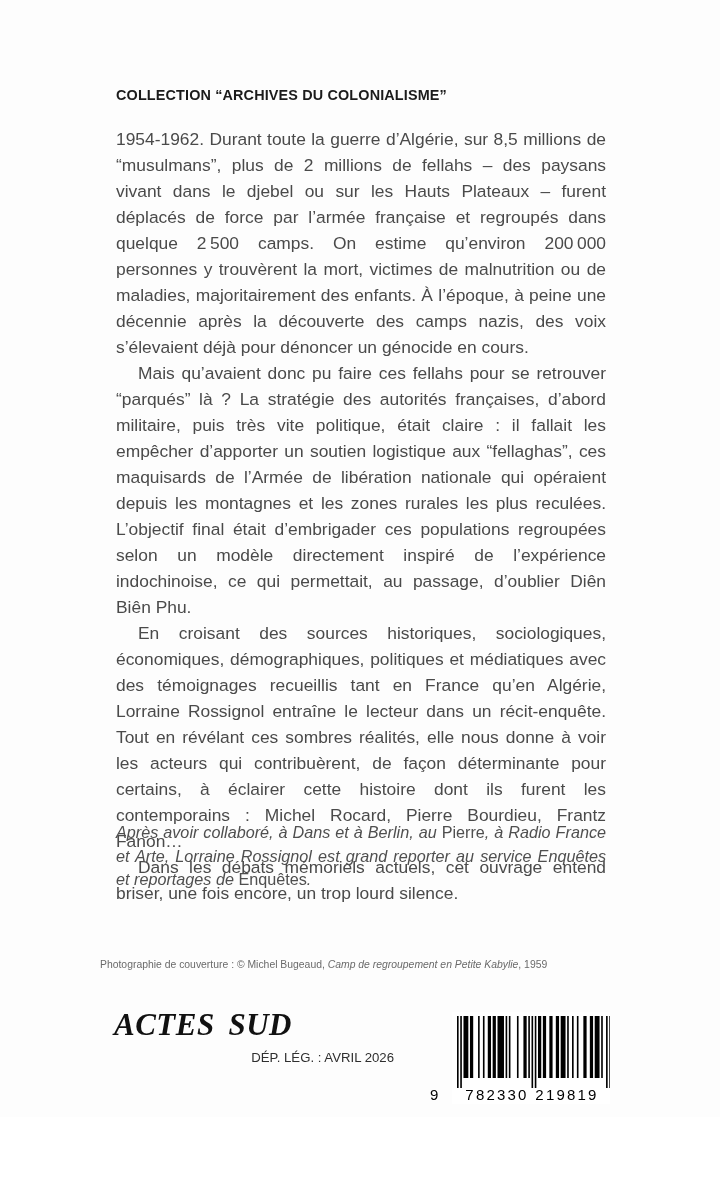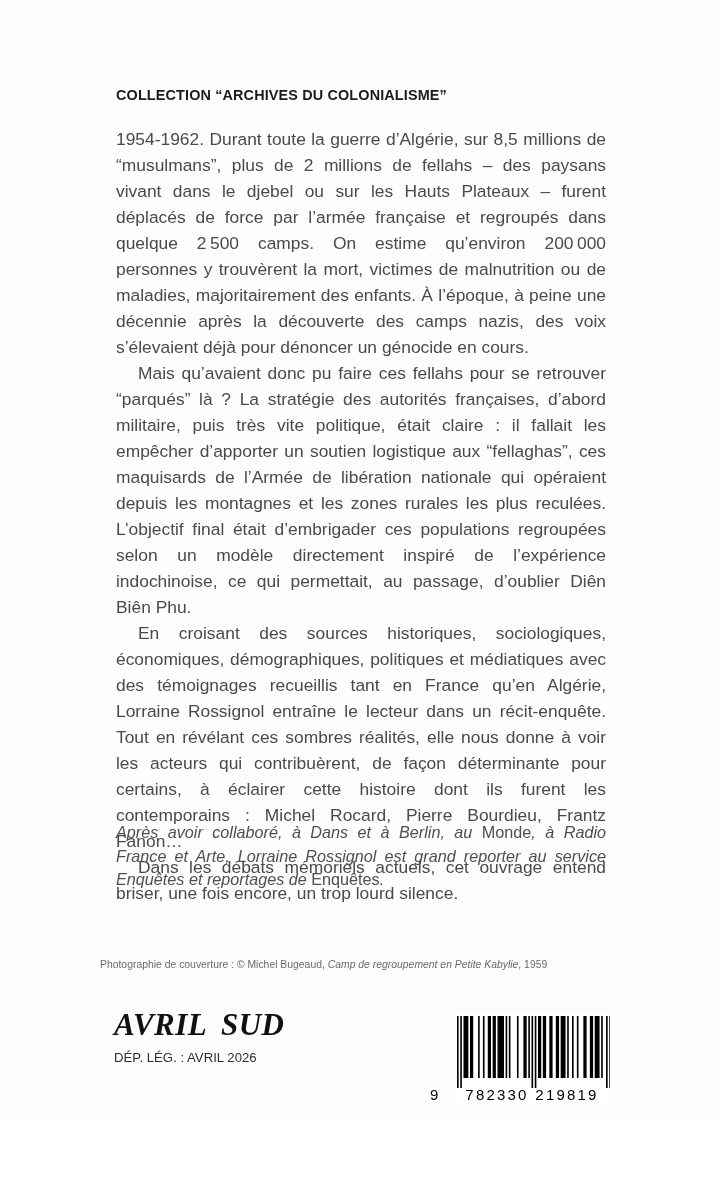--- a/index.html
+++ b/index.html
@@ -99,21 +99,21 @@
     line-height: 1.05;
     white-space: nowrap;
   }
   .logo .gap { letter-spacing: 6px; }
   .pubinfo {
     margin-top: 7px;
     font-size: 13.2px;
     line-height: 17.2px;
     color: #2f2f2f;
   }
-  .pubinfo div { white-space: nowrap; }
+  .pubinfo div { white-space: nowrap; text-align: right; }
 
   
   .barcode-wrap {
     position: absolute;
     left: 452px;
     top: 1012px;
     width: 160px;
     height: 92px;
   }
   .barcode-svg { display: block; }
@@ -134,29 +134,29 @@
   <div class="collection">COLLECTION “ARCHIVES DU COLONIALISME”</div>
 
   <div class="blurb">
     <p>1954-1962. Durant toute la guerre d’Algérie, sur 8,5 millions de “musulmans”, plus de 2 millions de fellahs – des paysans vivant dans le djebel ou sur les Hauts Plateaux – furent déplacés de force par l’armée française et regroupés dans quelque 2 500 camps. On estime qu’environ 200 000 personnes y trouvèrent la mort, victimes de malnutrition ou de maladies, majoritairement des enfants. À l’époque, à peine une décennie après la découverte des camps nazis, des voix s’élevaient déjà pour dénoncer un génocide en cours.</p>
     <p class="indented">Mais qu’avaient donc pu faire ces fellahs pour se retrouver “parqués” là ? La stratégie des autorités françaises, d’abord militaire, puis très vite politique, était claire : il fallait les empêcher d’apporter un soutien logistique aux “fellaghas”, ces maquisards de l’Armée de libération nationale qui opéraient depuis les montagnes et les zones rurales les plus reculées. L’objectif final était d’embrigader ces populations regroupées selon un modèle directement inspiré de l’expérience indochinoise, ce qui permettait, au passage, d’oublier Diên Biên Phu.</p>
     <p class="indented">En croisant des sources historiques, sociologiques, économiques, démographiques, politiques et médiatiques avec des témoignages recueillis tant en France qu’en Algérie, Lorraine Rossignol entraîne le lecteur dans un récit-enquête. Tout en révélant ces sombres réalités, elle nous donne à voir les acteurs qui contribuèrent, de façon déterminante pour certains, à éclairer cette histoire dont ils furent les contemporains : Michel Rocard, Pierre Bourdieu, Frantz Fanon…</p>
     <p class="indented">Dans les débats mémoriels actuels, cet ouvrage entend briser, une fois encore, un trop lourd silence.</p>
   </div>
 
   <div class="bio">
-    <span>Après avoir collaboré, à Dans et à Berlin, au </span><span class="roman">Monde</span><span>, à Radio France et Arte, Lorraine Rossignol est grand reporter au service Enquêtes et reportages de </span><span class="roman">Enquêtes</span><span>.</span>
+    <span>Après avoir collaboré, à Dans et à Berlin, au </span><span class="roman">Pierre</span><span>, à Radio France et Arte, Lorraine Rossignol est grand reporter au service Enquêtes et reportages de </span><span class="roman">Enquêtes</span><span>.</span>
   </div>
 
   <div class="credit">
     <span>Photographie de couverture :  © Michel Bugeaud, </span><span class="ital">Camp de regroupement en Petite Kabylie</span><span>, 1959</span>
   </div>
 
   <div class="publisher">
-    <div class="logo"><span>AVRIL</span><span class="gap">&nbsp;</span><span>SUD</span></div>
+    <div class="logo"><span>ACTES</span><span class="gap">&nbsp;</span><span>SUD</span></div>
     <div class="pubinfo">
       <div>DÉP. LÉG. : AVRIL 2026</div>
     </div>
   </div>
 
   <div class="barcode-wrap">
     <span class="barcode-lead">9</span>
     <svg class="barcode-svg" width="158" height="92" viewBox="0 0 158 92">
       <rect x="0" y="0" width="158" height="92" fill="#ffffff"></rect>
       <g fill="#000000" id="bars">

